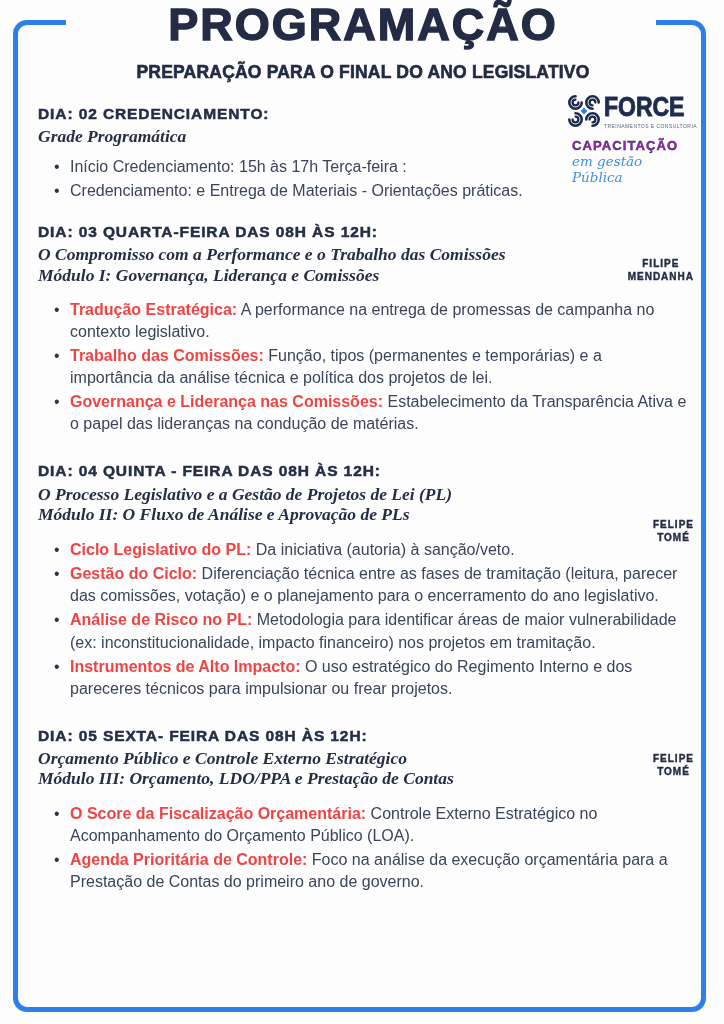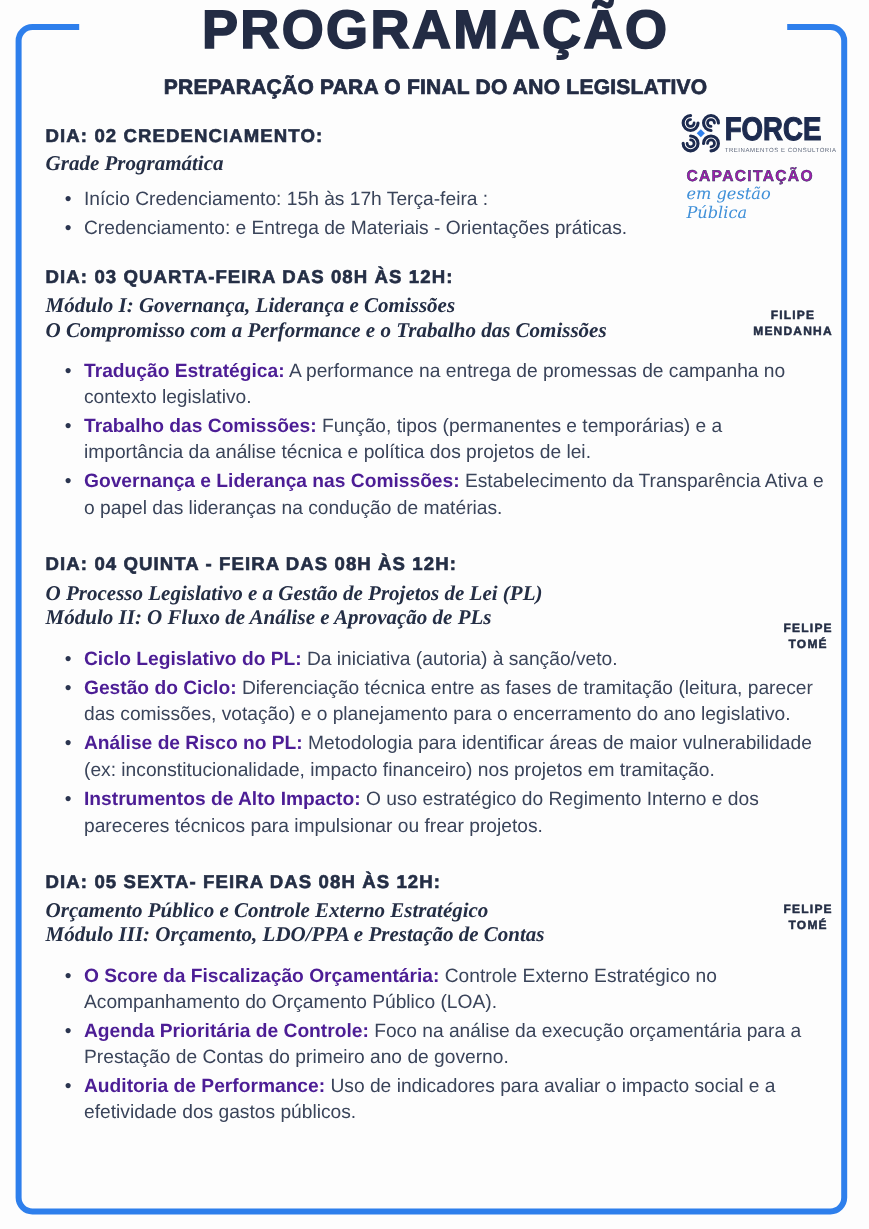--- a/index.html
+++ b/index.html
@@ -55,21 +55,21 @@
   .sec-4 ul.bullets{margin-top:14px;}
   li.bullet{
     position:relative;padding-left:18px;
     font-size:16px;line-height:1.38;color:#3a445a;margin-bottom:2px;
     max-width:625px;
   }
   li.bullet::before{
     content:"\2022";position:absolute;left:2px;top:0;
     color:#2b3550;font-size:16px;
   }
-  .lead{font-weight:bold;color:#4c1d95;}
+  .lead{font-weight:bold;color:#ef4444;}
   .speaker{
     position:absolute;right:-6px;text-align:center;
     font-size:10px;font-weight:bold;letter-spacing:1px;
     color:#242e45;line-height:1.3;margin-top:11px;-webkit-text-stroke:0.4px #242e45;
   }
   .sec-2 .speaker{top:24px;}
   .sec-3 .speaker{top:46px;}
   .sec-4 .speaker{top:15px;}
   .spk-line{display:block;}
   
@@ -139,22 +139,22 @@
     </div>
     <ul class="bullets">
       <li class="bullet"><span class="lead"></span><span>Início Credenciamento: 15h às 17h Terça-feira :</span></li>
       <li class="bullet"><span class="lead"></span><span>Credenciamento: e Entrega de Materiais - Orientações práticas.</span></li>
     </ul>
   </div>
 
   <div class="section sec-2">
     <div class="sec-heading">DIA: 03 QUARTA-FEIRA DAS 08H ÀS 12H:</div>
     <div class="sec-sub">
+      <span class="sub-line">O Compromisso com a Performance e o Trabalho das Comissões</span>
       <span class="sub-line">Módulo I: Governança, Liderança e Comissões</span>
-      <span class="sub-line">O Compromisso com a Performance e o Trabalho das Comissões</span>
     </div>
     <div class="speaker">
       <span class="spk-line">FILIPE</span>
       <span class="spk-line">MENDANHA</span>
     </div>
     <ul class="bullets">
       <li class="bullet"><span class="lead">Tradução Estratégica:</span><span> A performance na entrega de promessas de campanha no contexto legislativo.</span></li>
       <li class="bullet"><span class="lead">Trabalho das Comissões:</span><span> Função, tipos (permanentes e temporárias) e a importância da análise técnica e política dos projetos de lei.</span></li>
       <li class="bullet"><span class="lead">Governança e Liderança nas Comissões:</span><span> Estabelecimento da Transparência Ativa e o papel das lideranças na condução de matérias.</span></li>
     </ul>
@@ -184,16 +184,15 @@
       <span class="sub-line">Orçamento Público e Controle Externo Estratégico</span>
       <span class="sub-line">Módulo III: Orçamento, LDO/PPA e Prestação de Contas</span>
     </div>
     <div class="speaker">
       <span class="spk-line">FELIPE</span>
       <span class="spk-line">TOMÉ</span>
     </div>
     <ul class="bullets">
       <li class="bullet"><span class="lead">O Score da Fiscalização Orçamentária:</span><span> Controle Externo Estratégico no Acompanhamento do Orçamento Público (LOA).</span></li>
       <li class="bullet"><span class="lead">Agenda Prioritária de Controle:</span><span> Foco na análise da execução orçamentária para a Prestação de Contas do primeiro ano de governo.</span></li>
-      <li class="bullet"><span class="lead">Auditoria de Performance:</span><span> Uso de indicadores para avaliar o impacto social e a efetividade dos gastos públicos.</span></li>
     </ul>
   </div>
 </div>
 
 </body></html>

